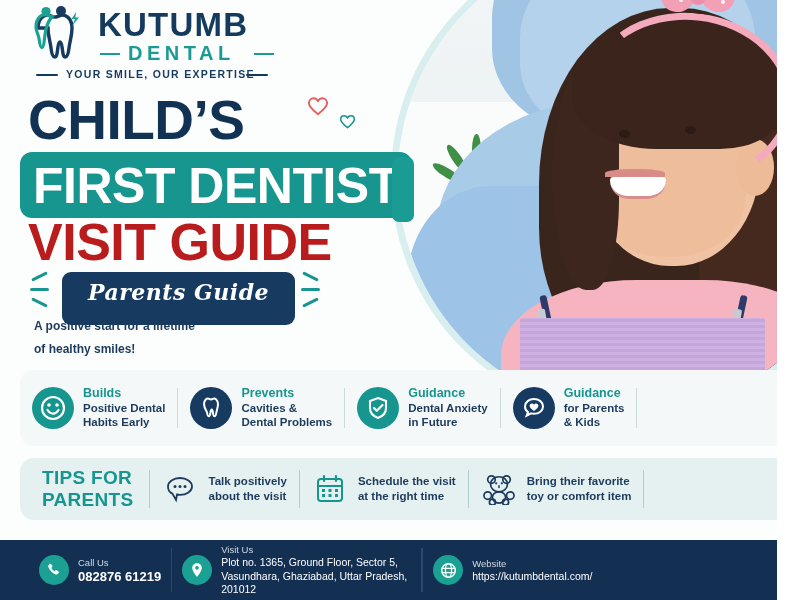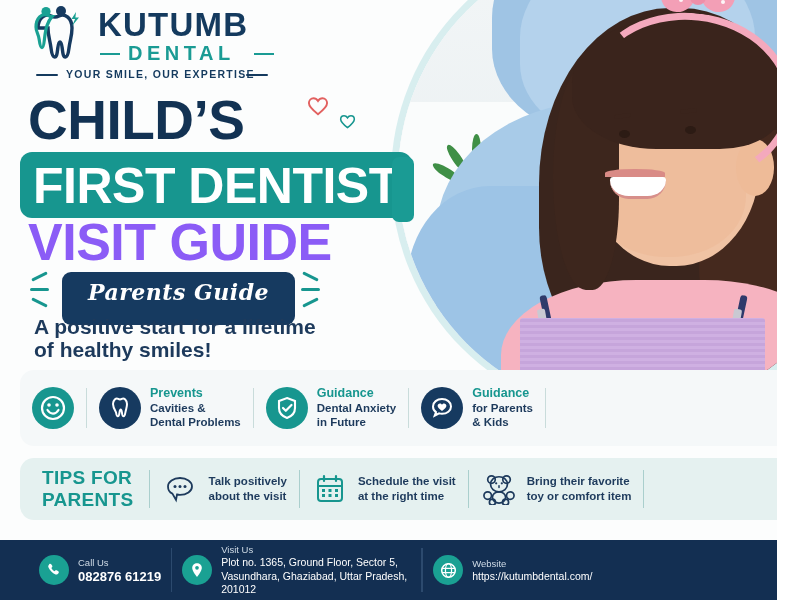--- a/index.html
+++ b/index.html
@@ -68,35 +68,35 @@
   .logo-dental::before, .logo-dental::after { content:""; position:absolute; top:11px; width:20px; height:2px; background:#1a9b94; }
   .logo-dental::before { left:2px; }
   .logo-dental::after { right:-26px; }
   .tagline { position:absolute; left:38px; top:64px; font-size:10.5px; font-weight:bold; color:#143a5e; letter-spacing:1.3px; }
   .tag-rule { position:absolute; top:70px; width:22px; height:2px; background:#143a5e; border-radius:2px; }
 
   
   .h1 { position:absolute; left:28px; top:92px; font-size:55px; font-weight:bold; color:#123253; letter-spacing:-0.5px; line-height:56px; }
   .h2-band { position:absolute; left:20px; top:152px; width:392px; height:66px; background:#17968f; border-radius:12px; }
   .h2 { position:absolute; left:33px; top:160px; font-size:50px; font-weight:bold; color:#ffffff; letter-spacing:-0.5px; line-height:52px; }
-  .h3 { position:absolute; left:28px; top:215px; font-size:52px; font-weight:bold; color:#8b5cf6; letter-spacing:-0.5px; line-height:54px; }
+  .h3 { position:absolute; left:28px; top:215px; font-size:52px; font-weight:bold; color:#b91c1c; letter-spacing:-0.5px; line-height:54px; }
 
   .hearts { position:absolute; left:305px; top:92px; width:80px; height:55px; }
   .heart { position:absolute; width:22px; height:20px; }
   .heart svg { width:100%; height:100%; }
 
   
   .badge { position:absolute; left:62px; top:272px; padding:7px 26px 20px; background:#163a60; border-radius:9px; }
   .badge span { font-family:"DejaVu Serif", serif; font-style:italic; font-weight:bold; font-size:22px; color:#fff; letter-spacing:.5px; }
   .sparkle { position:absolute; width:30px; height:40px; }
   .sp-l { left:30px; top:270px; }
   .sp-r { left:292px; top:270px; }
   .sp-line { position:absolute; height:3px; background:#17968f; border-radius:3px; }
 
-  .sub { position:absolute; left:34px; top:315px; font-size:21px; font-weight:bold; color:#1d3a5c; line-height:23px; }
+  .sub { position:absolute; left:34px; top:315px; font-size:12px; font-weight:bold; color:#1d3a5c; line-height:23px; }
 
   
   .benefits { position:absolute; left:20px; top:370px; width:780px; height:76px; background:#f5f8f9; border-radius:14px; display:flex; align-items:center; }
   .bitem { display:flex; align-items:center; gap:9px; padding:0 12px; height:52px; }
   .bicon { width:42px; height:42px; border-radius:50%; flex:0 0 42px; display:flex; align-items:center; justify-content:center; }
   .bicon.teal { background:#17968f; }
   .bicon.navy { background:#163a60; }
   .btext { font-size:11.5px; line-height:14.5px; color:#1d3a5c; font-weight:bold; }
   .btext .hl { color:#17968f; font-size:12.5px; }
   .bdiv { width:1px; height:40px; background:#c9dcdb; flex:0 0 1px; }
@@ -235,20 +235,25 @@
 
     <div class="bitem">
       <div class="bicon teal">
         <svg viewBox="0 0 30 30" width="30" height="30">
           <circle cx="15" cy="15" r="11" fill="none" stroke="#fff" stroke-width="2.2"></circle>
           <circle cx="11" cy="12" r="1.8" fill="#fff"></circle>
             <circle cx="19" cy="12" r="1.8" fill="#fff"></circle>
           <path d="M9.5 17c1.6 2.6 3.4 3.6 5.5 3.6S19 19.6 20.5 17" fill="none" stroke="#fff" stroke-width="2.2" stroke-linecap="round"></path>
         </svg>
       </div>
+      <div class="btext">
+        <div class="hl">Builds</div>
+        <div>Positive Dental</div>
+        <div>Habits Early</div>
+      </div>
     </div>
     <div class="bdiv"></div>
 
     <div class="bitem">
       <div class="bicon navy">
         <svg viewBox="0 0 30 30" width="30" height="30">
           <path d="M8 11c0-4 3-6.5 5.2-5.2 1.2.8 2.4.8 3.6 0C19 4.5 22 7 22 11c0 3.4-1 5-1.6 8.4-.4 2.4-.7 3.9-1.8 3.9-1.2 0-1.4-1.8-1.7-4-.3-1.9-.5-2.8-1.2-2.8s-.9.9-1.2 2.8c-.3 2.2-.5 4-1.7 4-1.1 0-1.4-1.5-1.8-3.9C9 16 8 14.4 8 11z" fill="none" stroke="#fff" stroke-width="2"></path>
         </svg>
       </div>
       <div class="btext">

